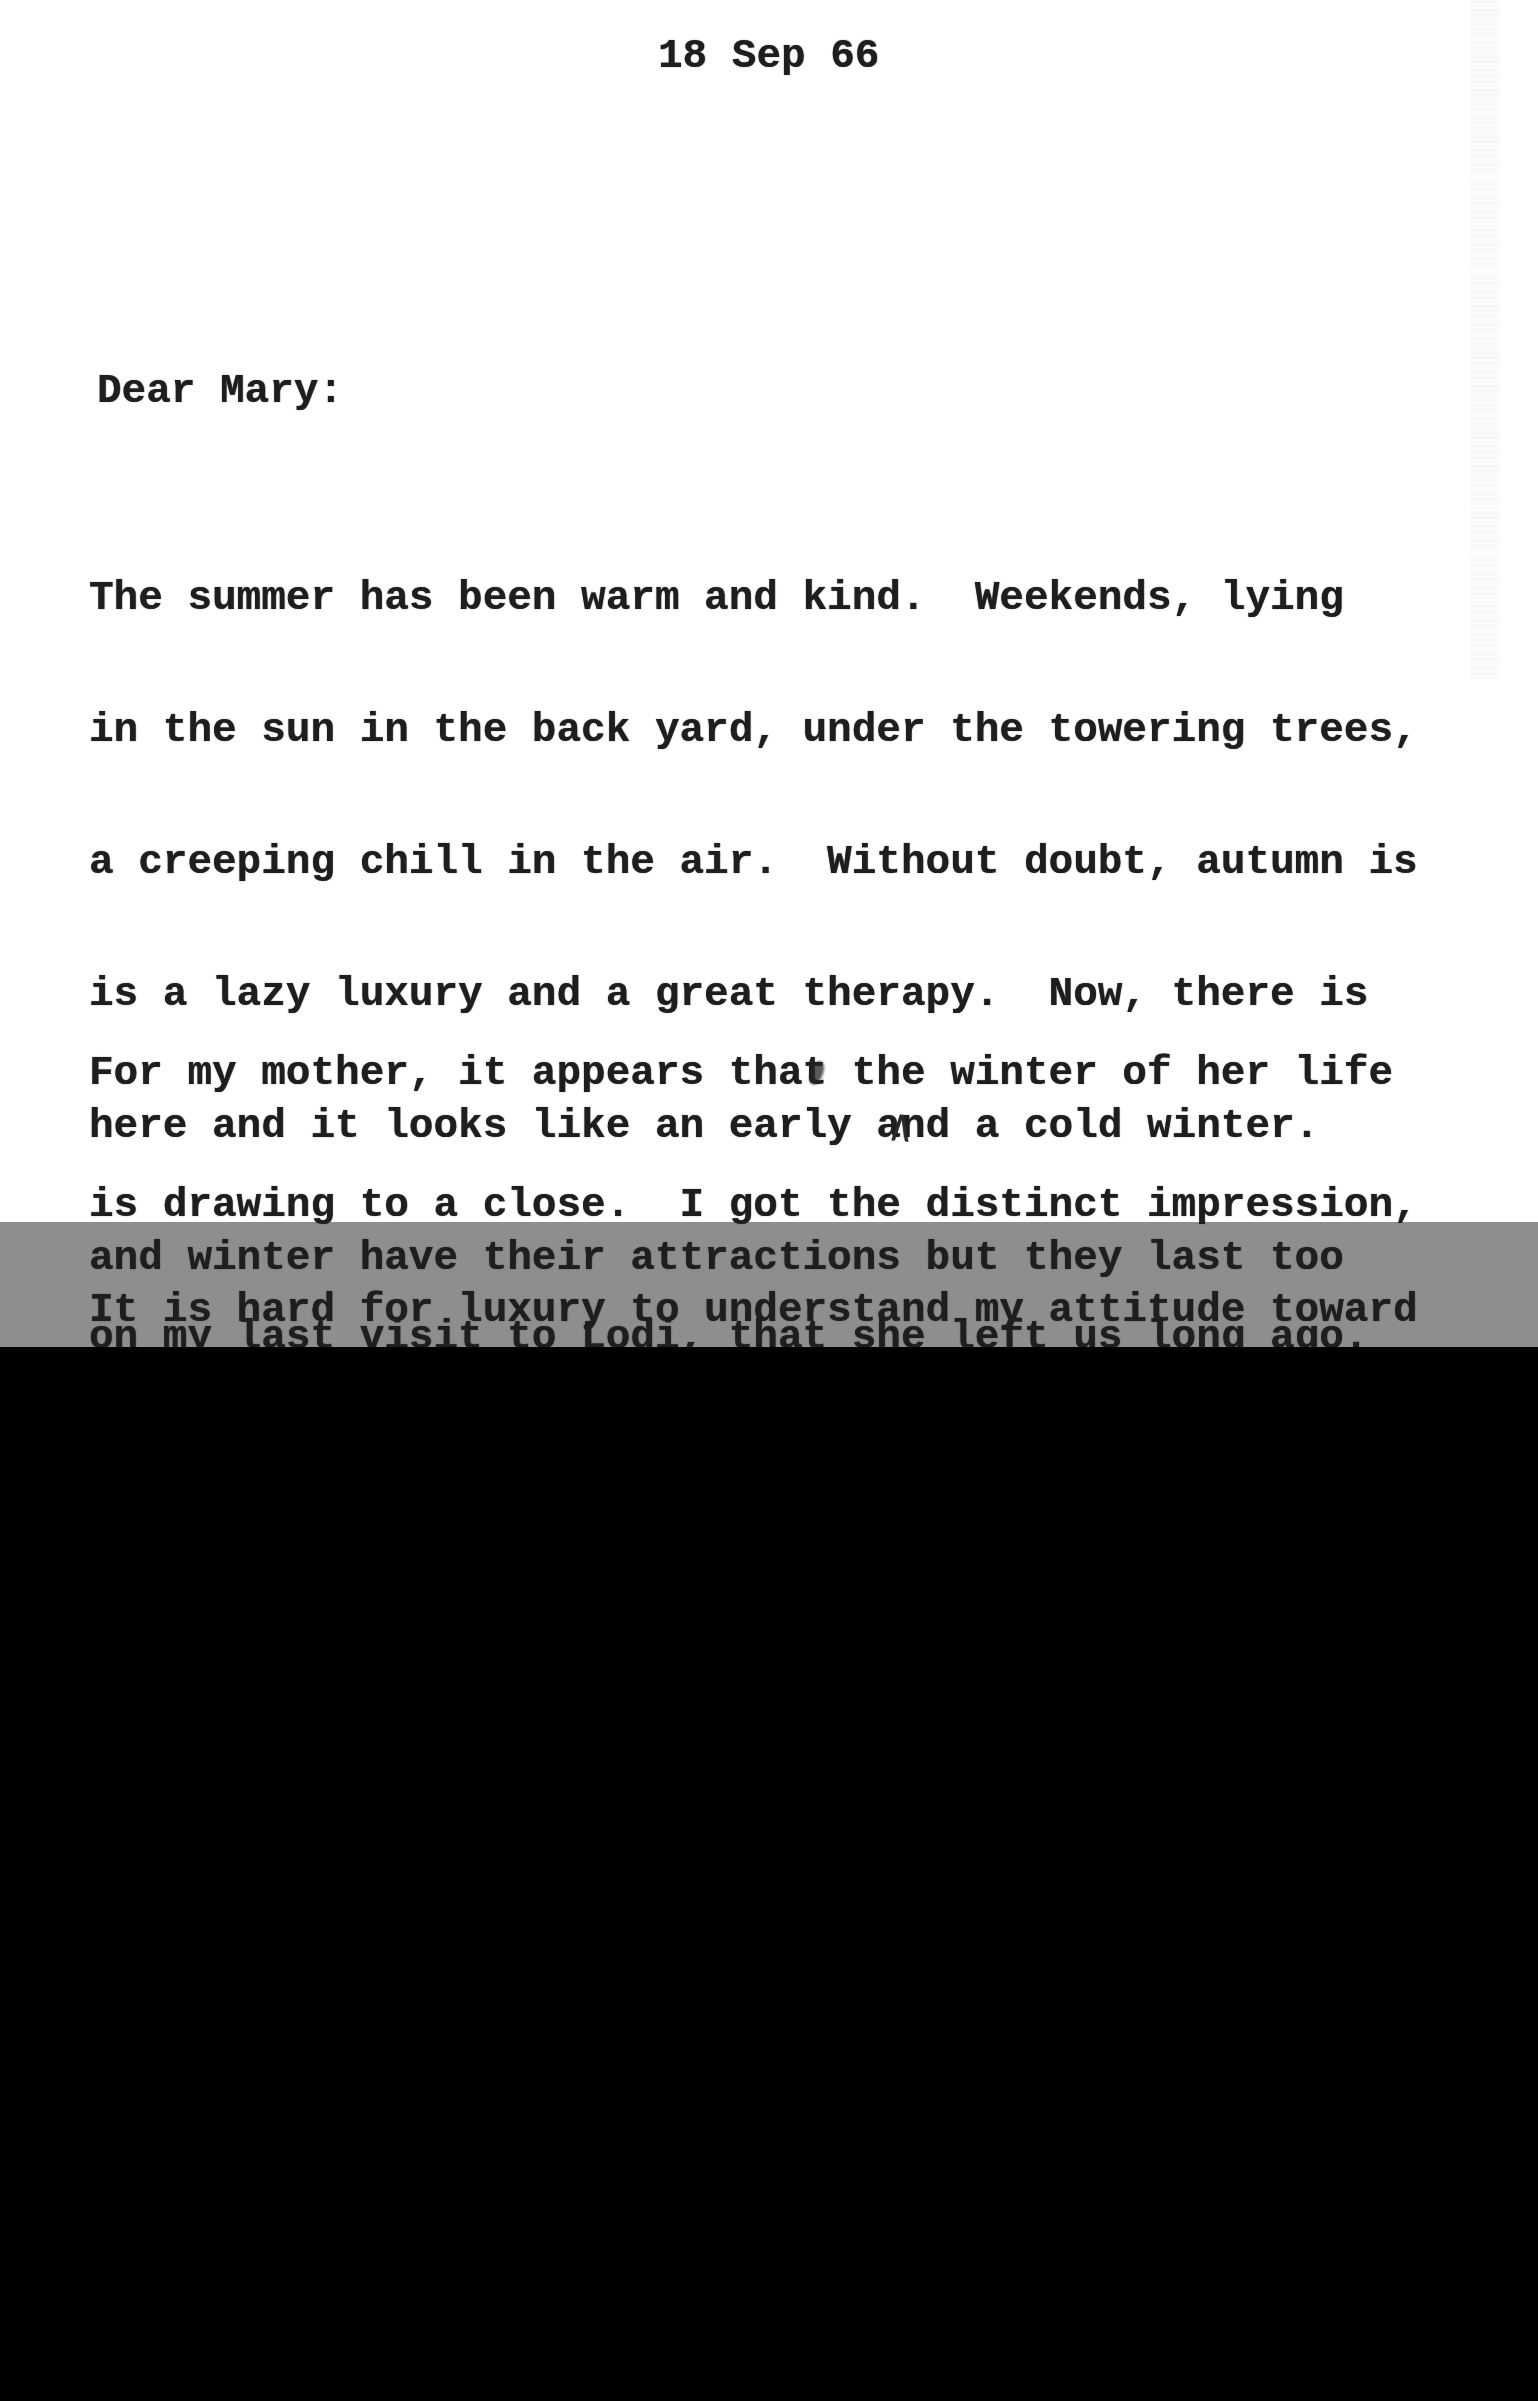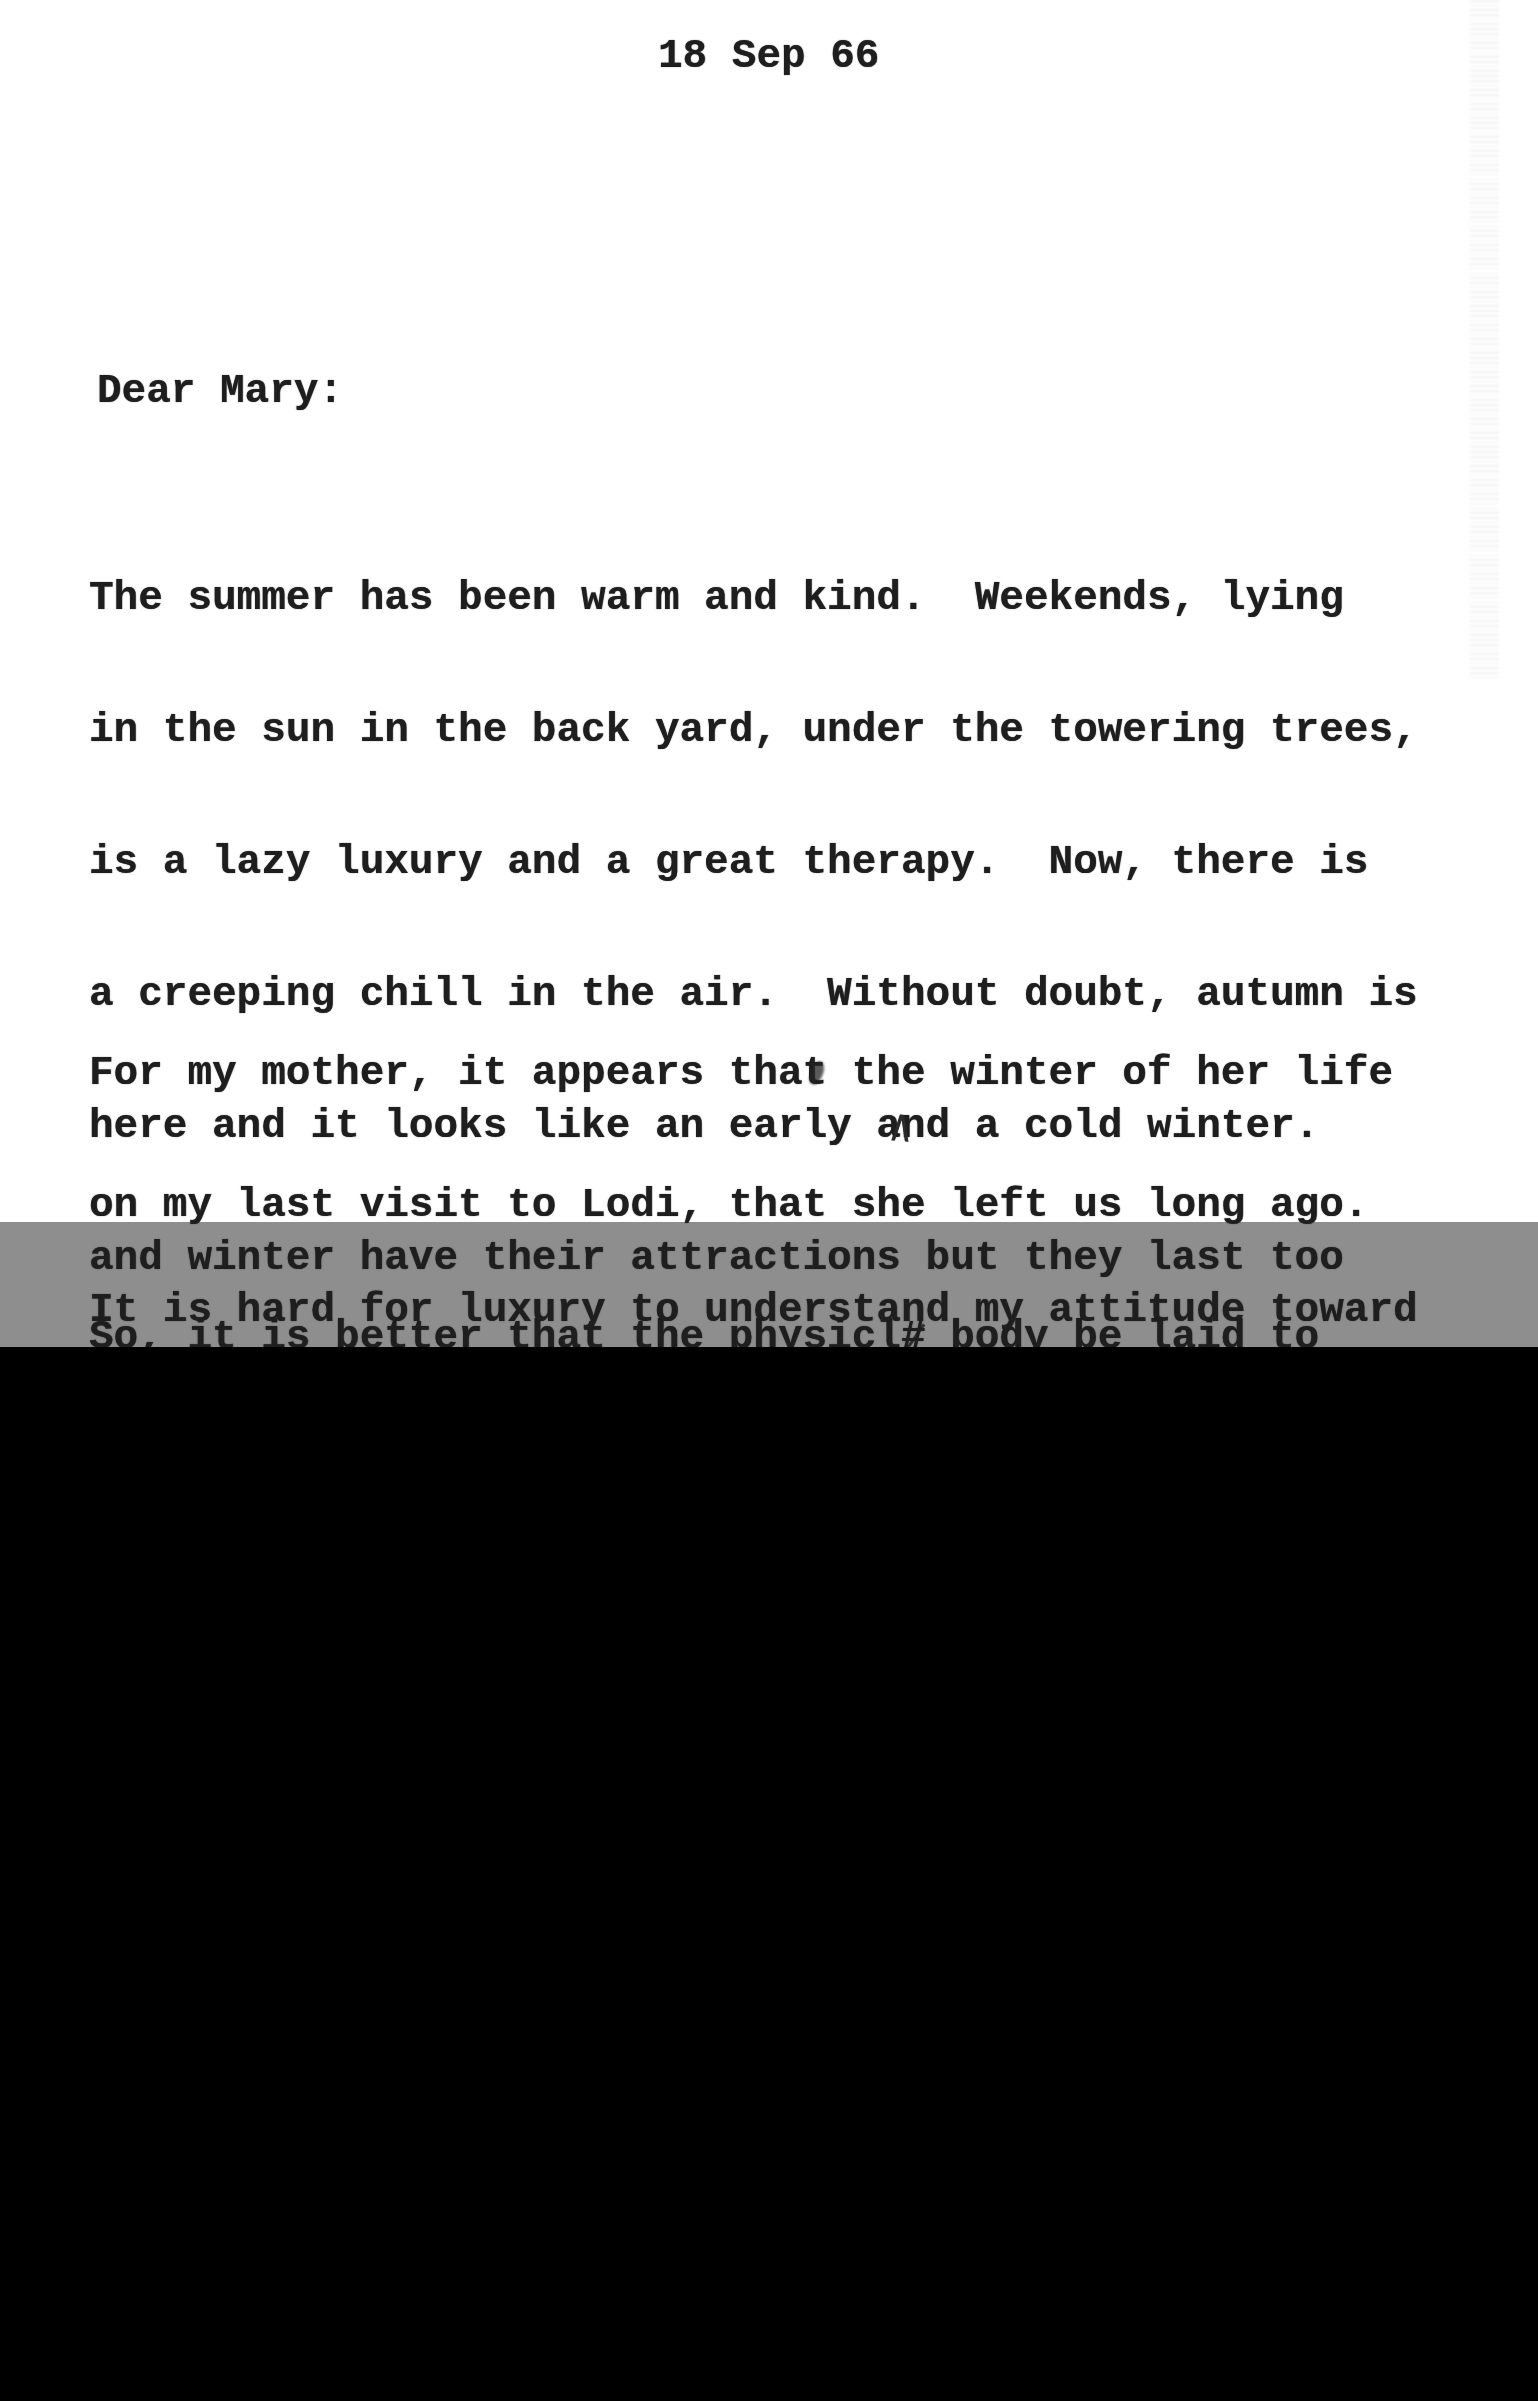--- a/index.html
+++ b/index.html
@@ -86,32 +86,33 @@
 <div id="edge-noise"></div>
 <div id="exposure-band"></div>
 
 <div id="date-line" class="block typewriter line">18 Sep 66</div>
 
 <div id="salutation-line" class="block typewriter line">Dear Mary:</div>
 
 <div id="paragraph-1" class="block typewriter">
   <div class="line">The summer has been warm and kind.  Weekends, lying</div>
   <div class="line">in the sun in the back yard, under the towering trees,</div>
+  <div class="line">a creeping chill in the air.  Without doubt, autumn is</div>
   <div class="line">is a lazy luxury and a great therapy.  Now, there is</div>
-  <div class="line">a creeping chill in the air.  Without doubt, autumn is</div>
   <div class="line">here and it looks like an early and a cold winter.</div>
   <div class="line">and winter have their attractions but they last too</div>
   <div class="line">long.  Life itself seems like that.  Our early years</div>
   <div class="line">are so nice but so short.  The autumn and winter of</div>
   <div class="line">our lives have their attractions; but, for some, they</div>
   <div class="line">last too long.</div>
 </div>
 
 <div id="paragraph-2" class="block typewriter">
   <div class="line">For my mother, it appears that the winter of her life</div>
+  <div class="line">is drawing to a close.  I got the distinct impression,</div>
   <div class="line">on my last visit to Lodi, that she left us long ago.</div>
   <div class="line"><span>So, it is better that the physicl</span><span class="strike-char">#</span><span> body be laid to</span></div>
   <div class="line">rest.</div>
   <div id="caret-mark">∧</div>
   <div id="ink-smudge"></div>
 </div>
 
 <div id="paragraph-3" class="block typewriter">
   <div class="line">It is hard for luxury to understand my attitude toward</div>
   <div class="line">my mother.  You will probably hear many appraisals of</div>

